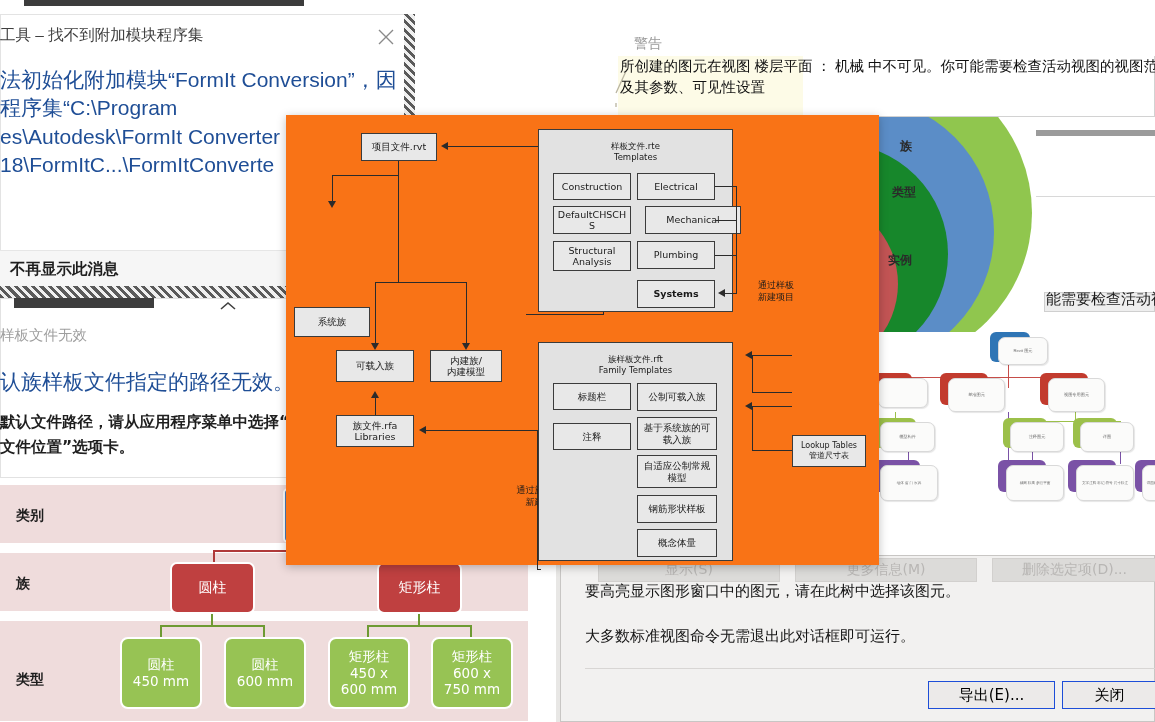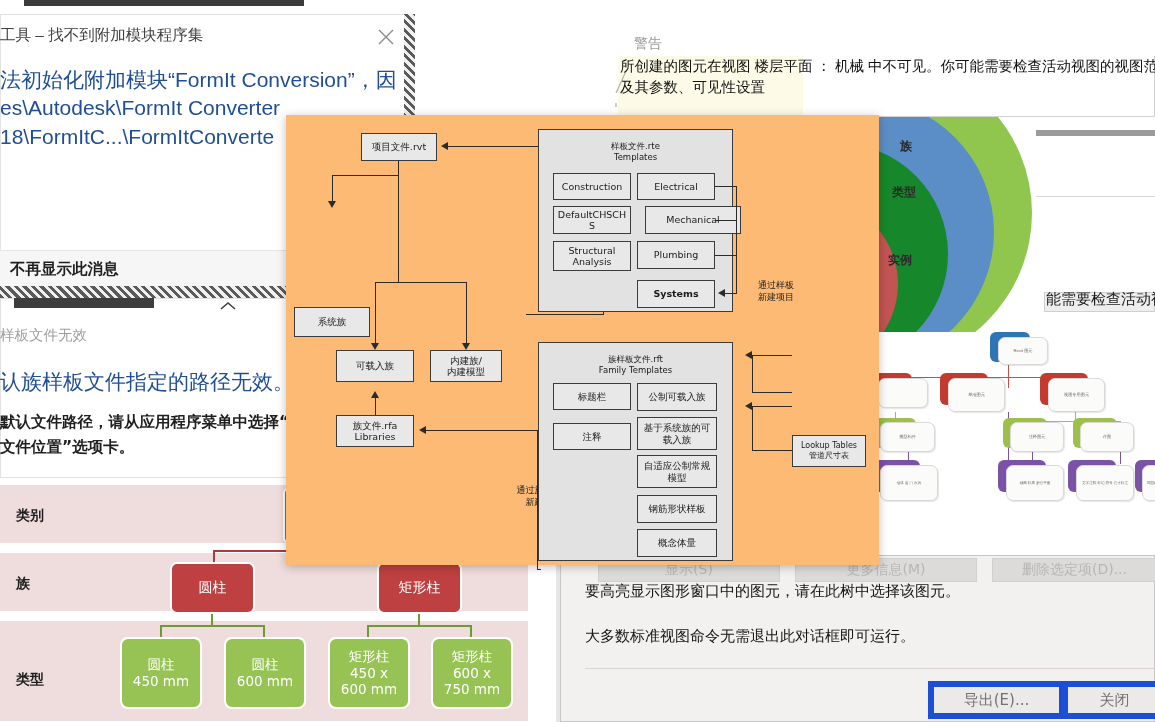--- a/index.html
+++ b/index.html
@@ -60,22 +60,22 @@
               color:#b8b6b4;font-size:14px;display:flex;align-items:center;justify-content:center;
               font-family:"DejaVu Sans","Liberation Sans",sans-serif;}
   #br-btn-show{left:598px;width:180px;}
   #br-btn-more{left:795px;width:180px;}
   #br-btn-del{left:992px;width:163px;}
   .br-line{position:absolute;left:585px;font-size:15px;color:#141414;white-space:nowrap;
            font-family:"DejaVu Sans","Liberation Sans",sans-serif;}
   #br-line1{top:582px;}
   #br-line2{top:627px;}
   #br-sep{left:585px;top:668px;width:570px;height:1px;background:#d8d6d4;}
-  .br-btn-bot{position:absolute;top:681px;height:26px;background:#eceae9;border:6px solid #1d4ed8;
-              font-size:15px;color:#737373;display:flex;align-items:center;justify-content:center;
+  .br-btn-bot{position:absolute;top:681px;height:26px;background:#eceae9;border:1px solid #1d4ed8;
+              font-size:15px;color:#000000;display:flex;align-items:center;justify-content:center;
               font-family:"DejaVu Sans","Liberation Sans",sans-serif;}
   #br-export{left:928px;width:125px;}
   #br-close{left:1062px;width:93px;}
 
   
   #tl-dialog{left:0;top:14px;width:410px;height:272px;background:#ffffff;border:1px solid #e3e3e3;}
   #tl-topstrip{left:0;top:0;width:410px;height:14px;background:#ffffff;}
   #tl-topdark{left:24px;top:0;width:280px;height:6px;background:#3c3c3c;}
   #tl-title{left:0;top:25px;width:380px;font-size:15.5px;color:#3f3f3f;white-space:nowrap;}
   #tl-close{left:373px;top:24px;width:26px;height:26px;}
@@ -108,21 +108,21 @@
   .nodeg{position:absolute;background:#97c354;border:2px solid #ffffff;border-radius:8px;
          color:#ffffff;font-size:13.5px;text-align:center;line-height:1.25;
          display:flex;align-items:center;justify-content:center;box-sizing:border-box;
          font-family:"DejaVu Sans","Liberation Sans",sans-serif;}
   .cline{position:absolute;background:#b03a3a;}
   .gline{position:absolute;background:#6e9a33;}
   #blue-btn{left:283px;top:488px;width:22px;height:55px;background:#4a7ebb;
             border:2px solid #ffffff;border-radius:5px;}
 
   
-  #flow{left:286px;top:115px;width:593px;height:450px;background:#fdba74;
+  #flow{left:286px;top:115px;width:593px;height:450px;background:#f97316;
         box-shadow:0 2px 9px rgba(0,0,0,.25);}
   .fbox{position:absolute;background:#e8e8e8;border:1px solid #3b3b3b;
         font-size:9.5px;color:#1a1a1a;text-align:center;line-height:1.2;
         display:flex;align-items:center;justify-content:center;box-sizing:border-box;
         font-family:"DejaVu Sans","Liberation Sans",sans-serif;}
   .fgroup{position:absolute;background:#e2e2e2;border:1px solid #3b3b3b;box-sizing:border-box;}
   .fgtitle{position:absolute;font-size:8.5px;color:#1a1a1a;text-align:center;line-height:1.25;width:100%;
            font-family:"DejaVu Sans","Liberation Sans",sans-serif;}
   .flabel{position:absolute;font-size:9px;color:#1a1a1a;text-align:center;line-height:1.3;
           font-family:"DejaVu Sans","Liberation Sans",sans-serif;}
@@ -302,20 +302,21 @@
 <div class="layer" id="tl-topstrip"></div>
 <div class="layer" id="tl-topdark"></div>
 <div class="layer" id="tl-title">工具 – 找不到附加模块程序集</div>
 <div class="layer" id="tl-close">
   <svg width="26" height="26" viewBox="0 0 26 26">
       <path d="M6 6 L20 20 M20 6 L6 20" stroke="#8a8a8a" stroke-width="1.4" fill="none"></path>
     </svg>
 </div>
 <div class="layer" id="tl-msg">
   <div>法初始化附加模块“FormIt Conversion”，因</div>
+  <div>程序集“C:\Program</div>
   <div>es\Autodesk\FormIt Converter</div>
   <div>18\FormItC...\FormItConverte</div>
 </div>
 <div class="layer" id="tl-footer"></div>
 <div class="layer" id="tl-footer-text">不再显示此消息</div>
 <div class="layer" id="tl-righthatch"></div>
 <div class="layer" id="tl-bothatch"></div>
 
 <div class="layer" id="flow">
 

